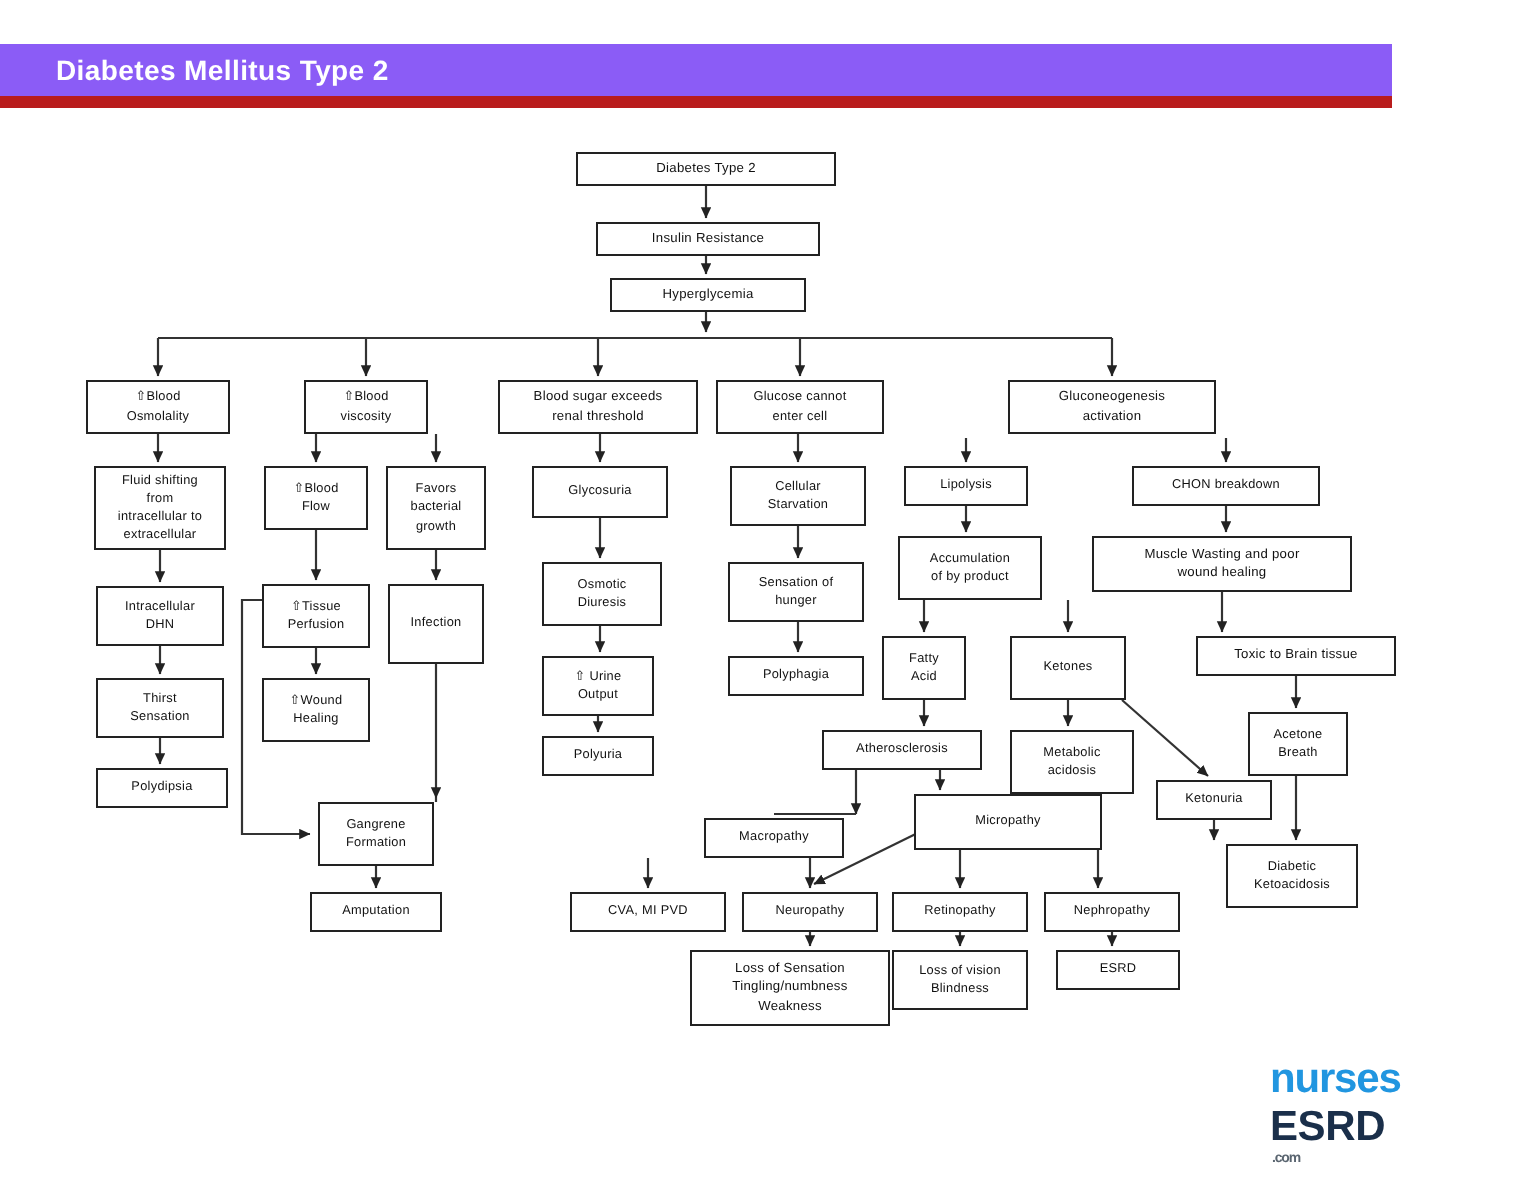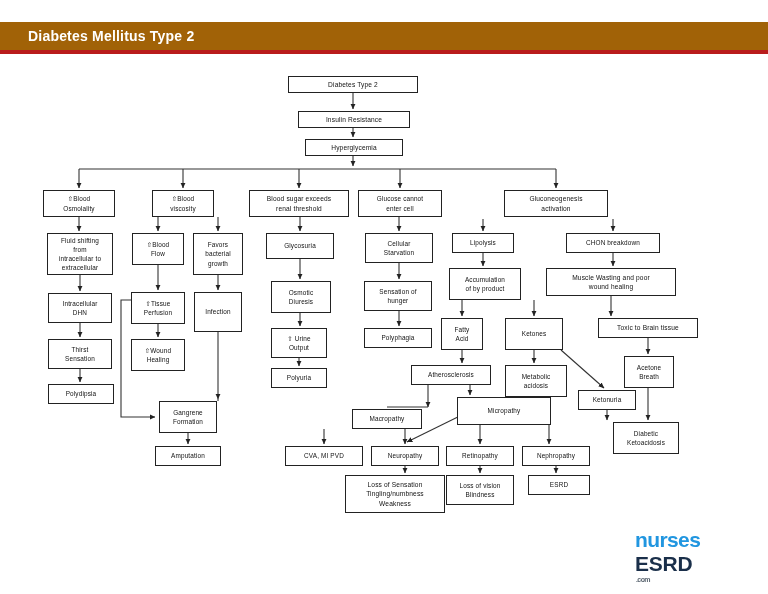--- a/index.html
+++ b/index.html
@@ -11,23 +11,23 @@
   }
   #page {
     position: relative;
     width: 768px; height: 594px;
     background: #ffffff;
     overflow: hidden;
   }
   
   #header {
     position: absolute; left: 0; top: 22px;
-    width: 768px; height: 32px;
-    background: #a16207;
-    border-bottom: 4px solid #b91c1c;
+    width: 696px; height: 32px;
+    background: #8b5cf6;
+    border-bottom: 6px solid #b91c1c;
   }
   #header-title {
     position: absolute; left: 28px; top: 50%;
     transform: translateY(-50%);
     color: #ffffff;
     font-size: 14px;
     font-weight: bold;
     letter-spacing: .2px;
     white-space: nowrap;
   }

